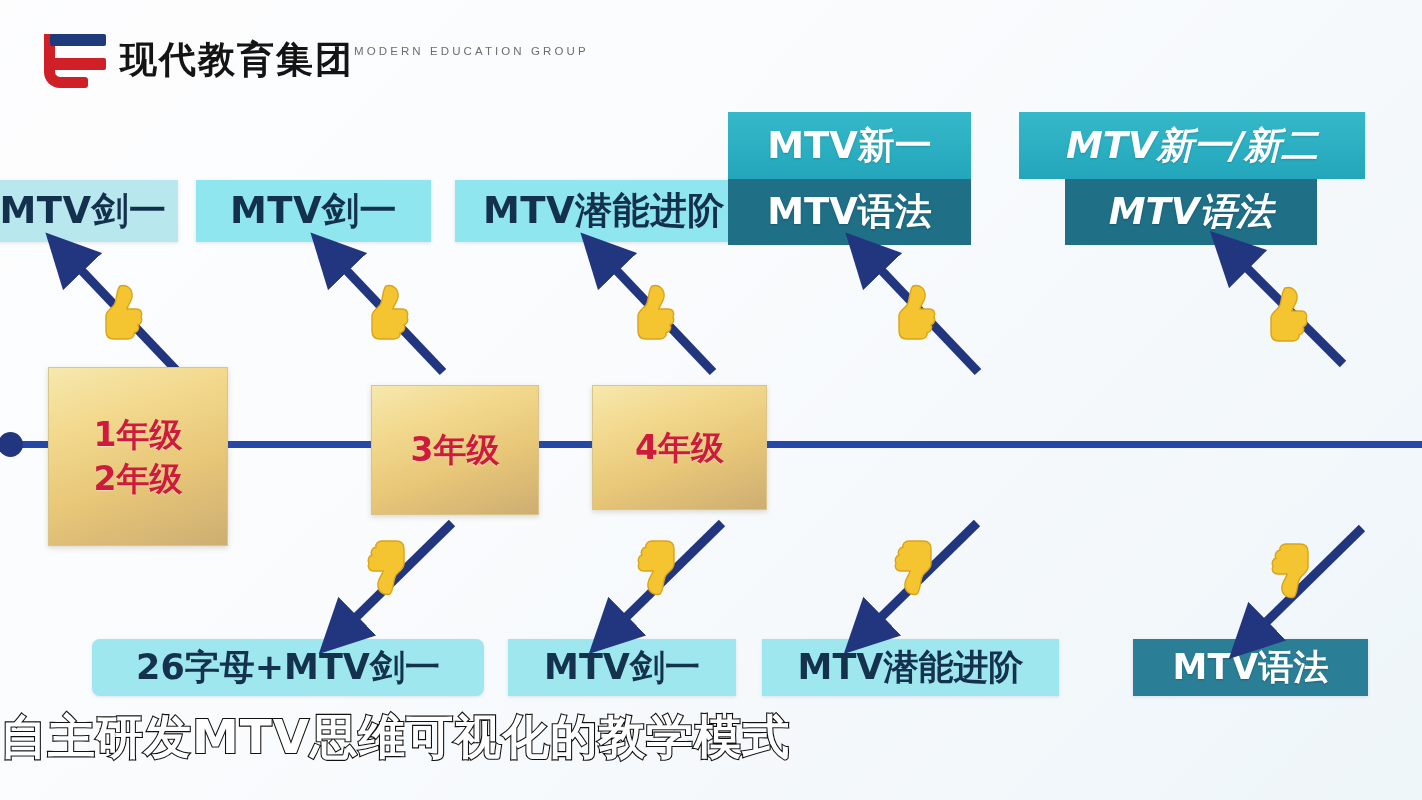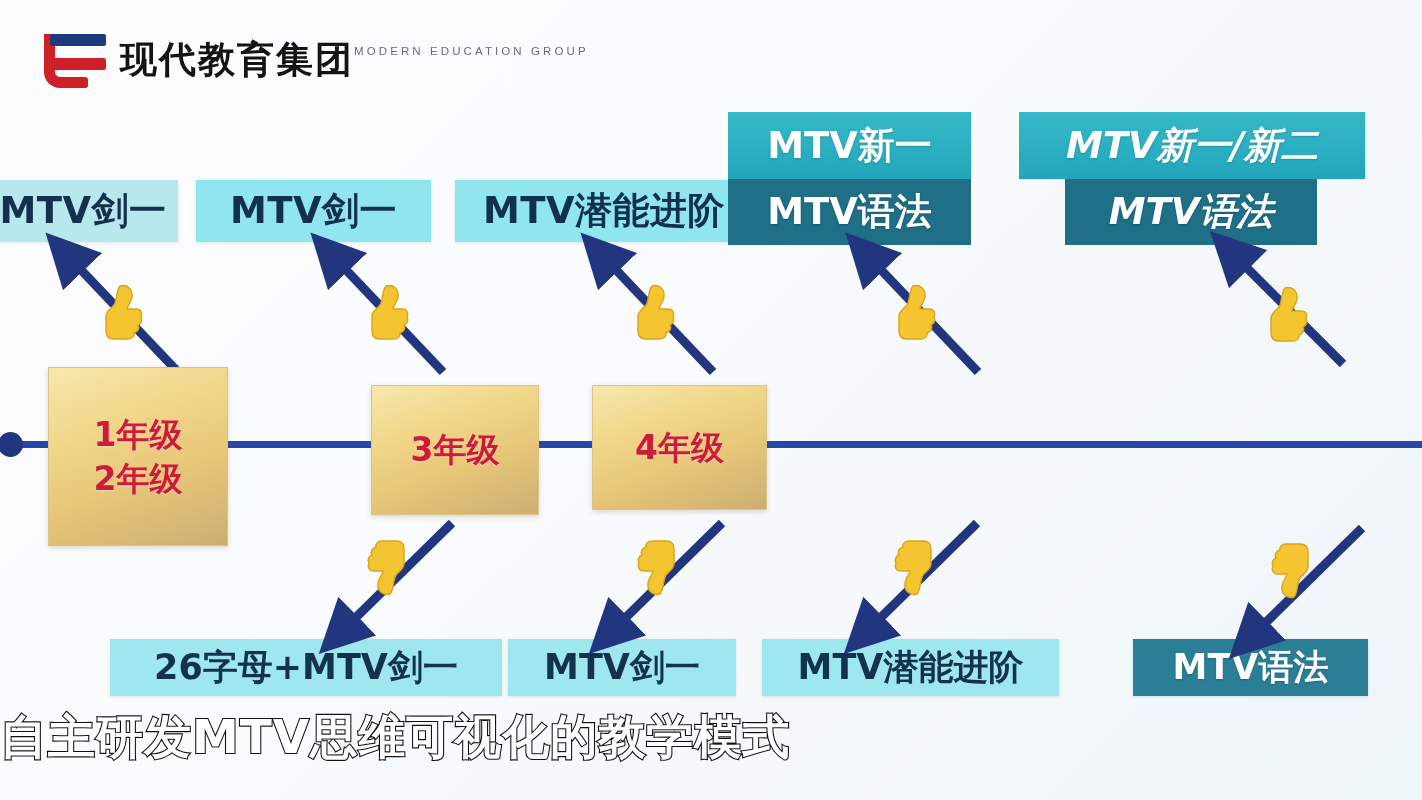--- a/index.html
+++ b/index.html
@@ -270,21 +270,21 @@
   <div class="node grade-box" style="left:325px; top:385px; width:168px; height:130px;margin-left:46px;">
     <span>3年级</span>
   </div>
 
   <div class="node grade-box" style="left:592px; top:385px; width:175px; height:125px;">
     <span>4年级</span>
   </div>
 
 
 
-  <div class="node bottom-box" style="left:110px; top:639px; width:392px; height:57px;">
+  <div class="node bottom-box" style="left:92px; top:639px; width:392px; height:57px;border-radius:8px;">
     <span>26字母+MTV剑一</span>
   </div>
 
   <div class="node bottom-box" style="left:508px; top:639px; width:228px; height:57px;">
     <span>MTV剑一</span>
   </div>
 
   <div class="node bottom-box" style="left:762px; top:639px; width:297px; height:57px;">
     <span>MTV潜能进阶</span>
   </div>

